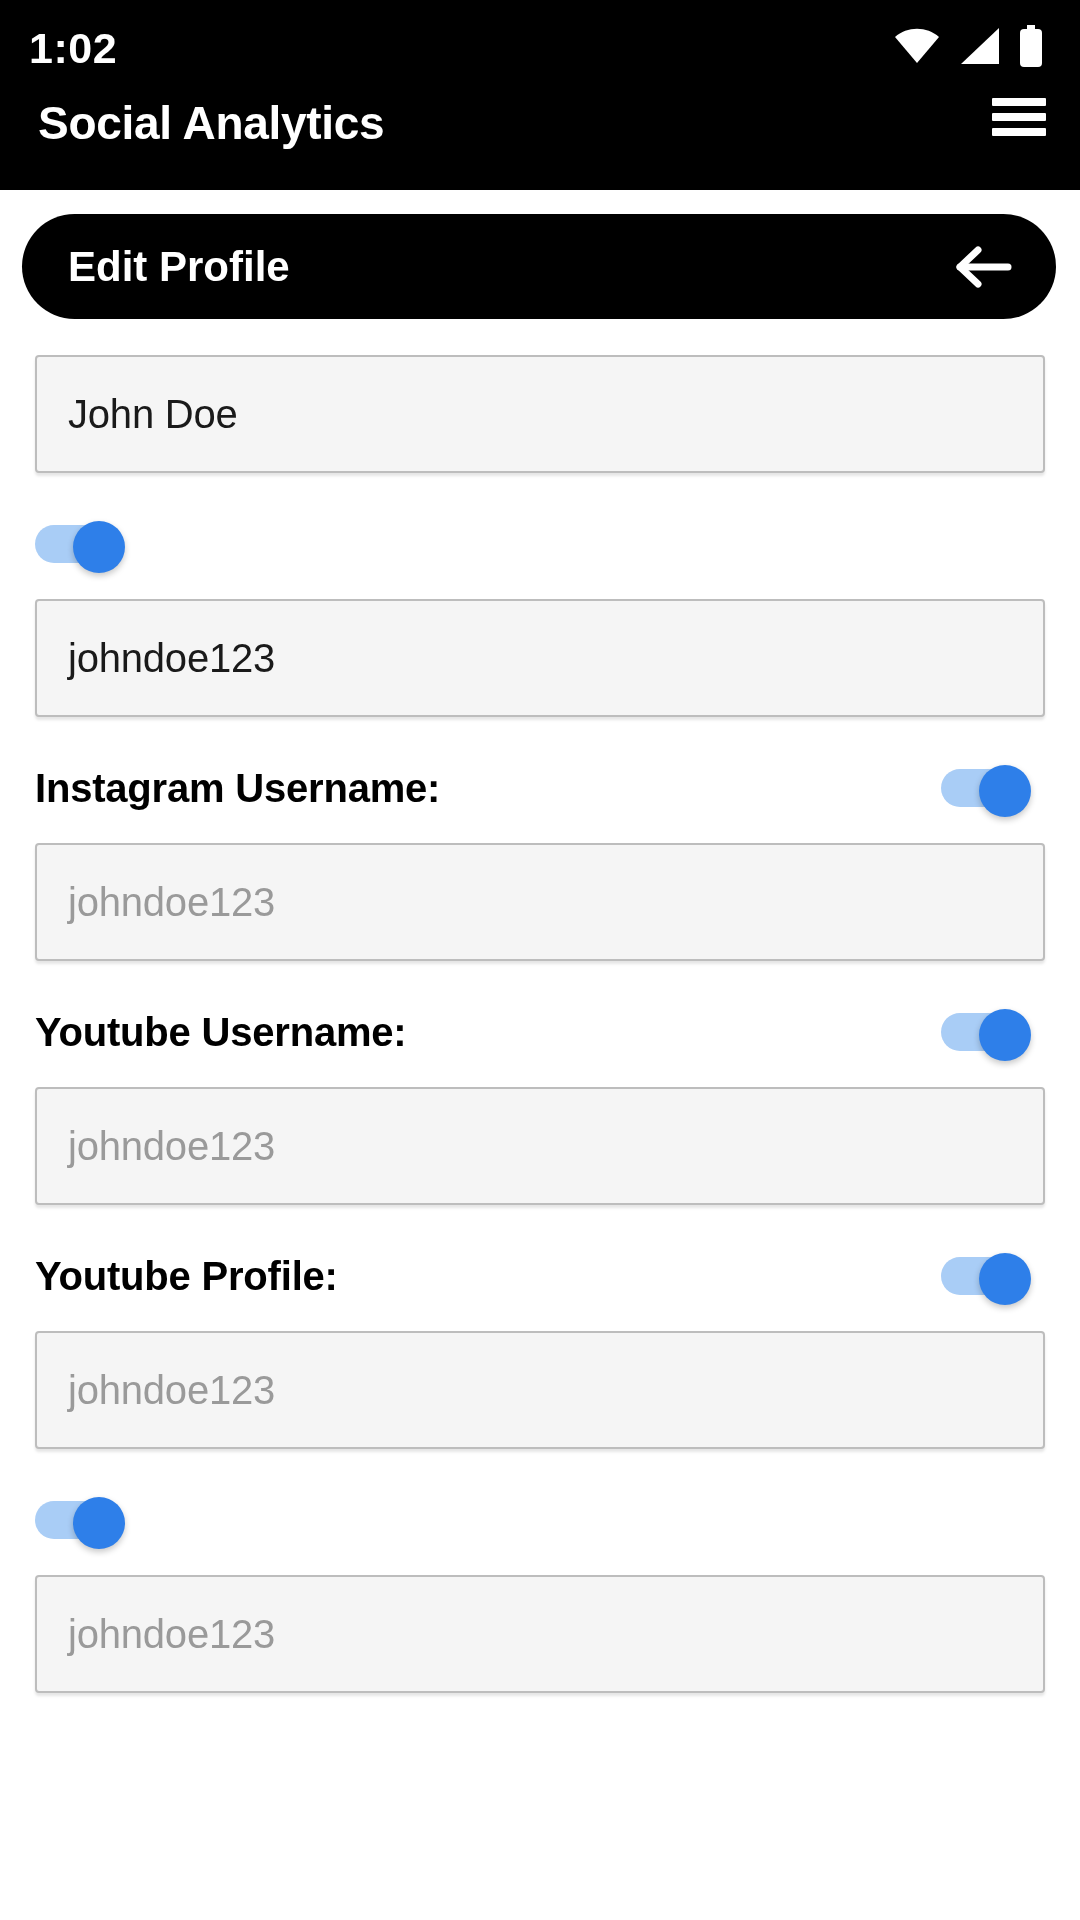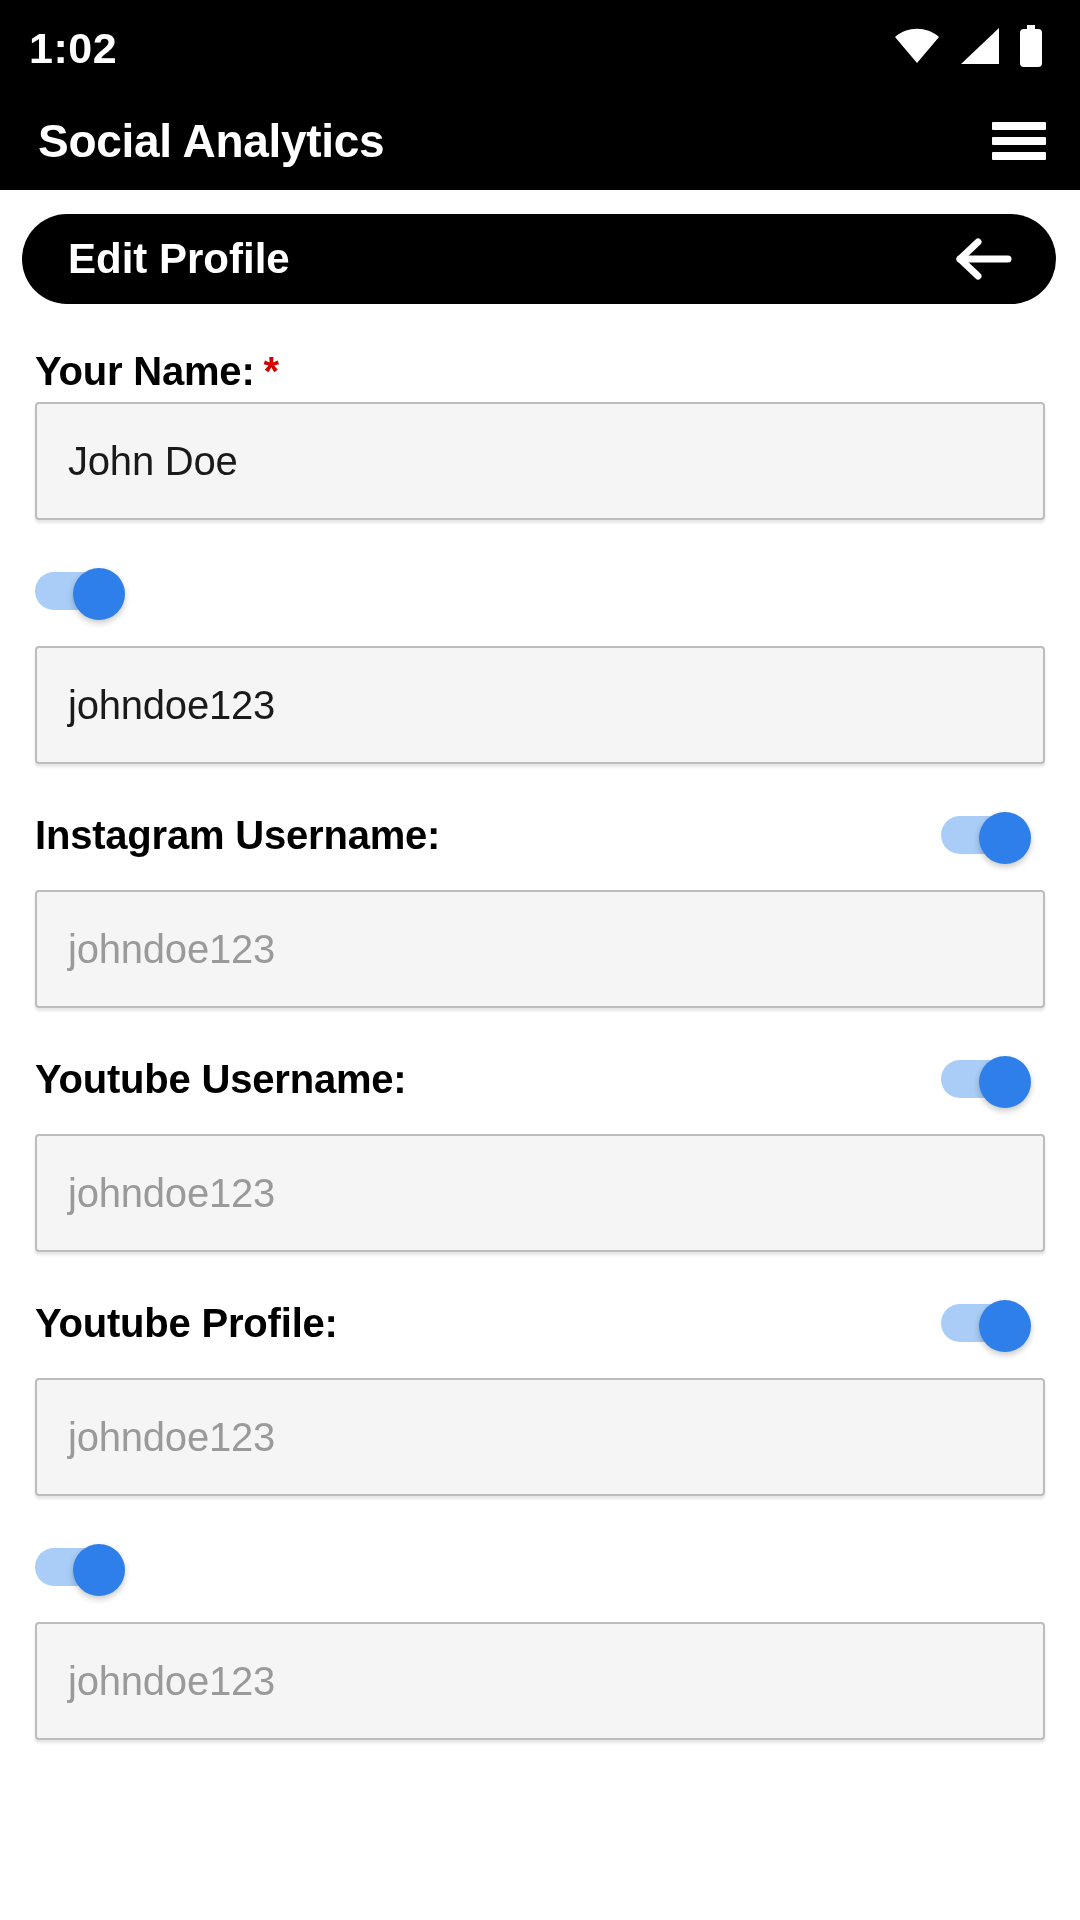--- a/index.html
+++ b/index.html
@@ -15,34 +15,34 @@
     height:96px; background:#000000;
     display:flex; align-items:center; justify-content:space-between;
     padding:0 36px 0 29px;
   }
   .clock{ color:#ffffff; font-size:43px; font-weight:700; letter-spacing:0.5px; }
   .status-icons{ display:flex; align-items:center; gap:17px; }
 
   
   .appbar{
     height:94px; background:#000000;
-    display:flex; align-items:center; justify-content:space-between;
+    display:flex; justify-content:space-between;
     padding:0 34px 4px 38px;
   }
   .app-title{ color:#ffffff; font-size:46px; font-weight:700; letter-spacing:-0.3px; }
   .hamburger{ width:54px; height:42px; display:flex; flex-direction:column;
               justify-content:space-between; padding:2px 0; }
   .hamburger span{ display:block; height:8px; background:#ffffff; border-radius:1px; }
 
   
   .content{ padding:0; background:#ffffff; height:1730px; position:relative; }
 
   .header-card{
     margin:24px 24px 0 22px;
-    height:90px; background:#000000; border-radius:62px;
+    height:105px; background:#000000; border-radius:62px;
     display:flex; align-items:center; justify-content:space-between;
     padding:0 44px 0 46px;
     gap:16px;
   }
   .header-card-title{ color:#ffffff; font-size:42px; font-weight:700; }
   .back-arrow{ width:56px; height:42px; display:block; }
 
   .form{ padding:0 0 0 0; }
 
   .field-group{ padding:0 35px; }
@@ -130,25 +130,20 @@
         <path d="M4 21 L52 21" stroke="#ffffff" stroke-width="7" stroke-linecap="round"></path>
         <path d="M22 4 L4 21 L22 38" stroke="#ffffff" stroke-width="7" stroke-linecap="round" stroke-linejoin="round" fill="none"></path>
       </svg>
     </span>
   </div>
 
   <div class="form">
 
     <div class="gap-c"></div>
     <div class="field-group">
-      <div class="field-label-row">
-        <div>
-          <span class="field-label">Your Name:</span><span class="required-star">*</span>
-        </div>
-      </div>
       <div class="input-box">
         <span class="input-text">John Doe</span>
       </div>
     </div>
 
     <div class="gap-a"></div>
     <div class="field-group">
       <div class="field-label-row">
         <span class="toggle">
           <span class="track"></span>

